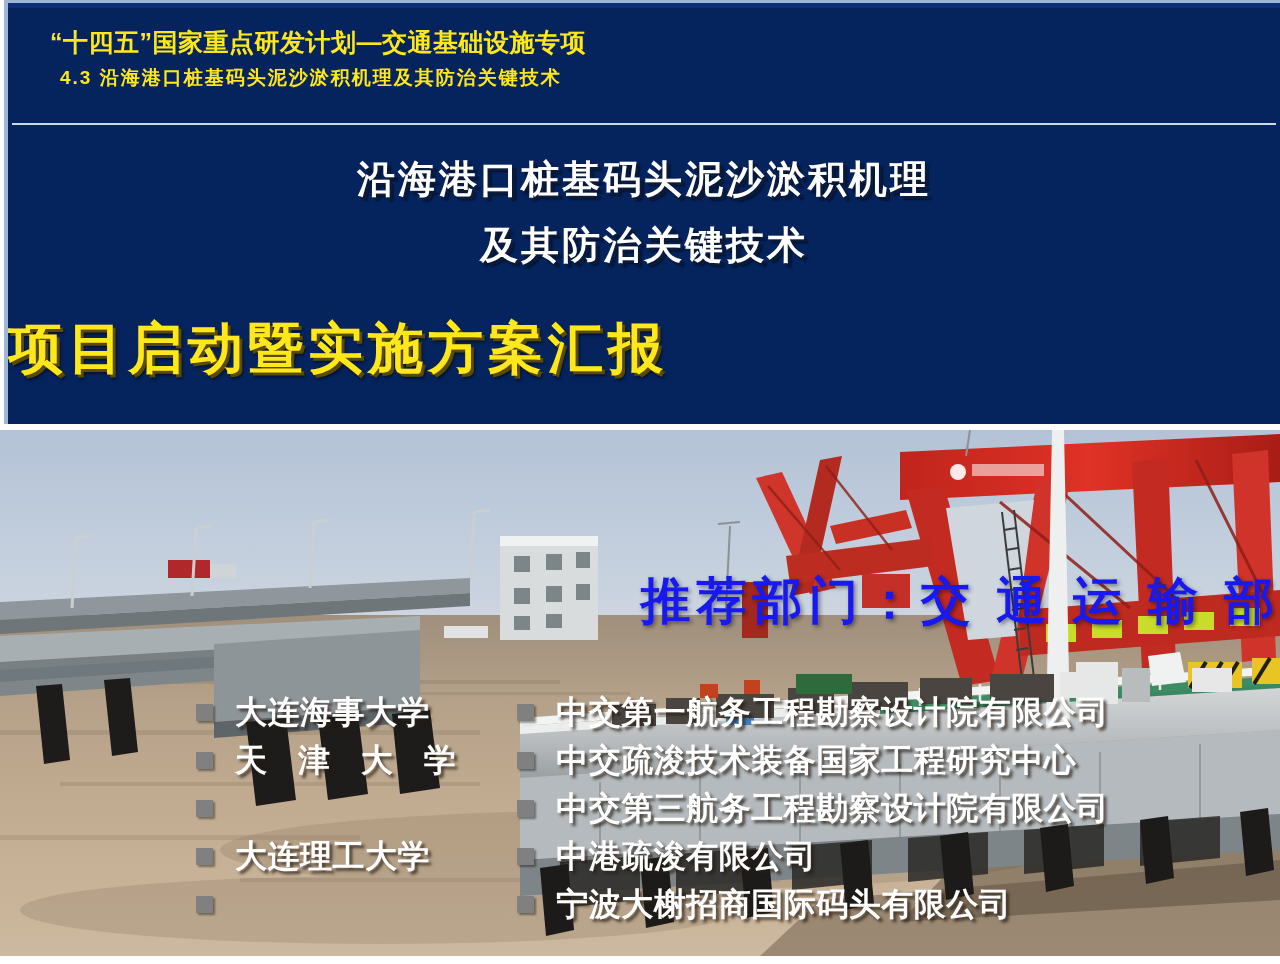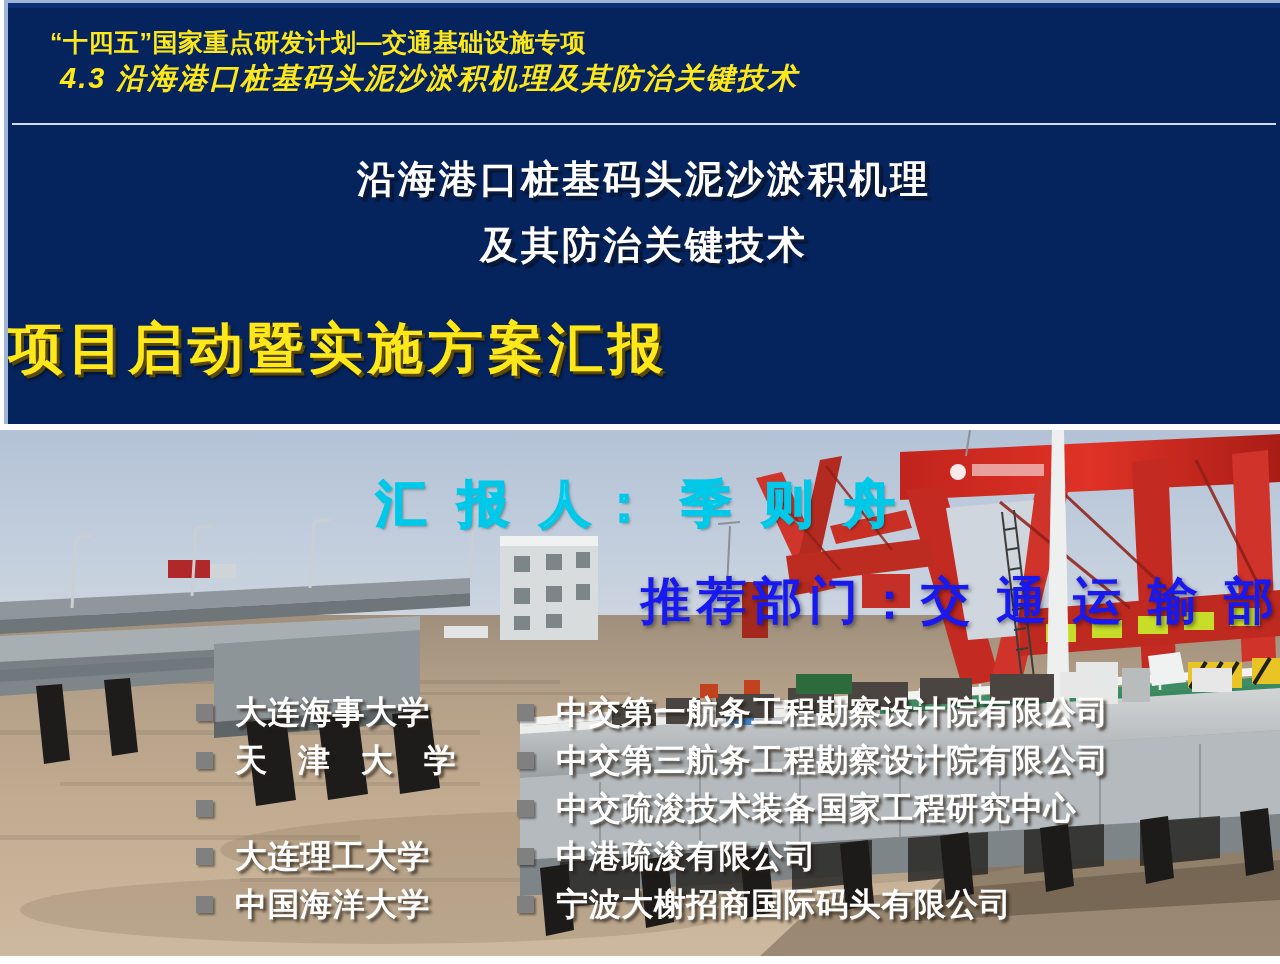--- a/index.html
+++ b/index.html
@@ -42,26 +42,25 @@
     color: #ffe81a;
     font-weight: bold;
     letter-spacing: 0.5px;
   }
   .program-line1 {
     font-size: 25px;
     line-height: 34px;
     white-space: nowrap;
   }
   .program-line2 {
-    font-size: 29px;
+    font-size: 19px;
     line-height: 38px;
     padding-left: 10px;
     letter-spacing: 2px;
     white-space: nowrap;
-    font-style: italic;
   }
 
   .hr-divider {
     position: absolute;
     left: 4px; right: 4px; top: 120px;
     height: 2px;
     background: #cfd9ea;
   }
 
   .main-title {
@@ -449,21 +448,20 @@
       </g>
       <g fill="#e6e7e6">
         <rect x="1060" y="242" width="34" height="26"></rect>
         <rect x="1192" y="238" width="40" height="24"></rect>
       </g>
     </svg>
   </div>
 
   <div class="bottom-strip"></div>
 
-  <div class="presenter">汇 报 人： 季 则 舟</div>
   <div class="dept">推荐部门：交 通 运 输 部</div>
 
   <div class="orgs">
 
     <div class="org-col left">
       <div class="org-item">
         <span class="org-bullet"></span>
         <span class="org-label">大连海事大学</span>
       </div>
       <div class="org-item">
@@ -472,39 +470,38 @@
       </div>
       <div class="org-item">
         <span class="org-bullet"></span>
       </div>
       <div class="org-item">
         <span class="org-bullet"></span>
         <span class="org-label">大连理工大学</span>
       </div>
       <div class="org-item">
         <span class="org-bullet"></span>
-        <span class="org-label">中国海洋大学</span>
       </div>
     </div>
 
     <div class="org-col right">
       <div class="org-item">
         <span class="org-bullet"></span>
         <span class="org-label">中交第一航务工程勘察设计院有限公司</span>
       </div>
       <div class="org-item">
         <span class="org-bullet"></span>
+        <span class="org-label">中交疏浚技术装备国家工程研究中心</span>
+      </div>
+      <div class="org-item">
+        <span class="org-bullet"></span>
         <span class="org-label">中交第三航务工程勘察设计院有限公司</span>
       </div>
       <div class="org-item">
         <span class="org-bullet"></span>
-        <span class="org-label">中交疏浚技术装备国家工程研究中心</span>
-      </div>
-      <div class="org-item">
-        <span class="org-bullet"></span>
         <span class="org-label">中港疏浚有限公司</span>
       </div>
       <div class="org-item">
         <span class="org-bullet"></span>
         <span class="org-label">宁波大榭招商国际码头有限公司</span>
       </div>
     </div>
 
   </div>
 

